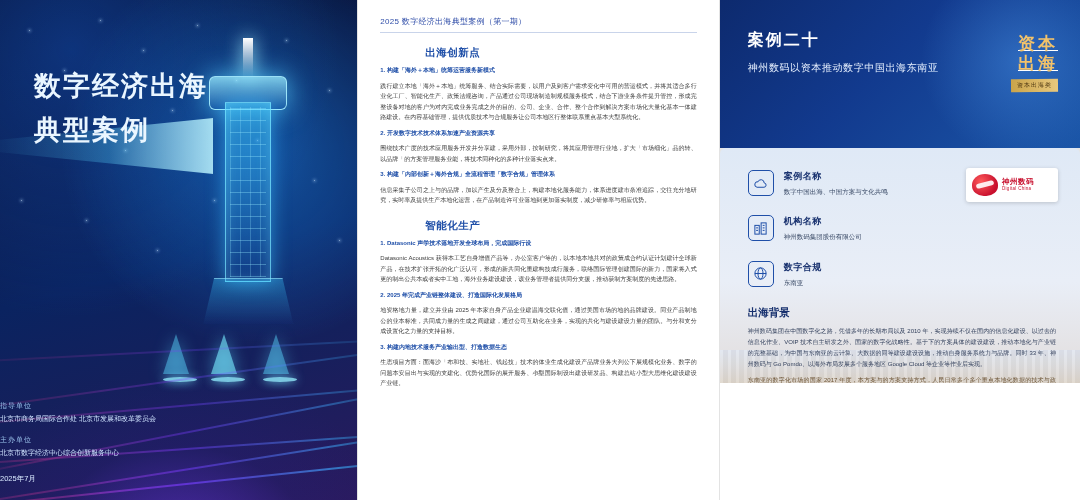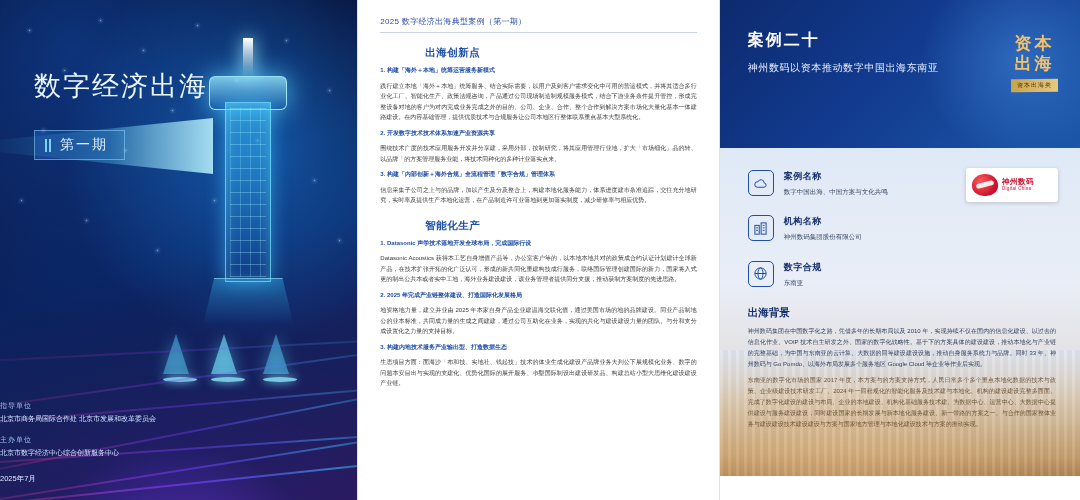--- a/index.html
+++ b/index.html
@@ -95,21 +95,21 @@
     background: rgba(150,240,255,.8); box-shadow:0 0 10px rgba(120,230,255,.9);
   }
 
   .cover-inner { position:relative; z-index:5; padding:52px 0 0 34px; }
   .year {
     font-size: 60px; font-weight: 700; letter-spacing: 4px; line-height: 1;
     background: linear-gradient(180deg, #ffffff 0%, #9fd8ff 60%, #4aa8f0 100%);
     -webkit-background-clip: text; background-clip: text; color: transparent;
     text-shadow: 0 0 18px rgba(90,190,255,.25);
   }
-  .t1 { margin-top:16px; font-size:27px; font-weight:400; letter-spacing:2px; color:#eaf6ff; }
+  .t1 { margin-top:16px; font-size:27px; font-weight:700; letter-spacing:2px; color:#eaf6ff; }
   .t2 { margin-top:8px; font-size:27px; font-weight:700; letter-spacing:2px; color:#eaf6ff; }
   .issue {
     margin-top:26px; display:inline-flex; align-items:center; gap:9px;
     padding:5px 16px 5px 10px;
     border:1px solid rgba(140,215,255,.55);
     background: linear-gradient(90deg, rgba(40,120,220,.35), rgba(40,120,220,.05));
     font-size:14px; letter-spacing:2px; color:#dcefff;
   }
   .issue .bars { display:flex; gap:2px; }
   .issue .bars b { display:block; width:2px; height:13px; background:#7fd2ff; }
@@ -138,36 +138,36 @@
     margin-top:5px; font-size:6px; line-height:1.75; color:#3c3c3c; text-align:justify;
   }
   .para.b { color:#1f4fa8; font-weight:700; }
   .pg-num {
     position:absolute; left:0; right:0; bottom:8px; text-align:center;
     font-size:6px; color:#8c8c8c;
   }
 
   
   .casepage {
-    position:relative; width:361px; height:476px;
+    position:relative; width:361px; height:383px;
     background:#e5e5e5; overflow:hidden;
   }
   .case-top {
     position:relative; height:148px; padding:30px 24px 0 28px;
     background: linear-gradient(135deg, #0d2a6e 0%, #123a8e 45%, #1b56a8 100%);
     color:#fff; overflow:hidden;
   }
   .case-top:before{
     content:""; position:absolute; right:-40px; top:-40px; width:200px; height:200px;
     background: radial-gradient(circle, rgba(90,170,255,.35), rgba(90,170,255,0) 70%);
   }
   .case-no { font-size:16px; font-weight:700; letter-spacing:2px; }
   .case-title { margin-top:10px; font-size:10px; letter-spacing:.6px; color:#e6f0ff; }
   .badge {
-    position:absolute; right:22px; top:34px; text-align:center;
+    position:absolute; right:22px; top:34px; text-align:right;text-decoration:underline;
   }
   .badge .bg1 { font-size:17px; font-weight:700; color:#f2c26a; letter-spacing:3px; line-height:1.15; }
   .badge .ribbon {
     margin-top:5px; display:inline-block; padding:2px 6px;
     background: linear-gradient(90deg,#caa44a,#e8c87e);
     color:#4a3410; font-size:6px; letter-spacing:1px;
     transform: rotate(-0.5deg);
   }
 
   .case-body {
@@ -282,27 +282,21 @@
       <span style="bottom:52px; transform:rotate(-4deg); opacity:.7"></span>
       <span style="bottom:72px; transform:rotate(-11deg); opacity:.6"></span>
       <span style="bottom:96px; transform:rotate(-5deg); opacity:.5"></span>
       <span style="bottom:124px; transform:rotate(-8deg); opacity:.4"></span>
       <span style="bottom:150px; transform:rotate(-3deg); opacity:.3"></span>
       <div class="glowfloor"></div>
     </div>
 
     <div class="cover-inner">
       <div class="t1">数字经济出海</div>
-      <div class="issue">
-        <span class="bars">
-            <b></b>
-            <b></b>
-          </span>
-        <span>第一期</span>
-      </div>
+      <div class="t2">典型案例</div>
     </div>
 
     <div class="cover-foot">
       <div class="lbl">指导单位</div>
       <div>北京市商务局国际合作处    北京市发展和改革委员会</div>
       <div class="gap"></div>
       <div class="lbl">主办单位</div>
       <div>北京市数字经济中心综合创新服务中心</div>
       <div class="date">2025年7月</div>
     </div>

